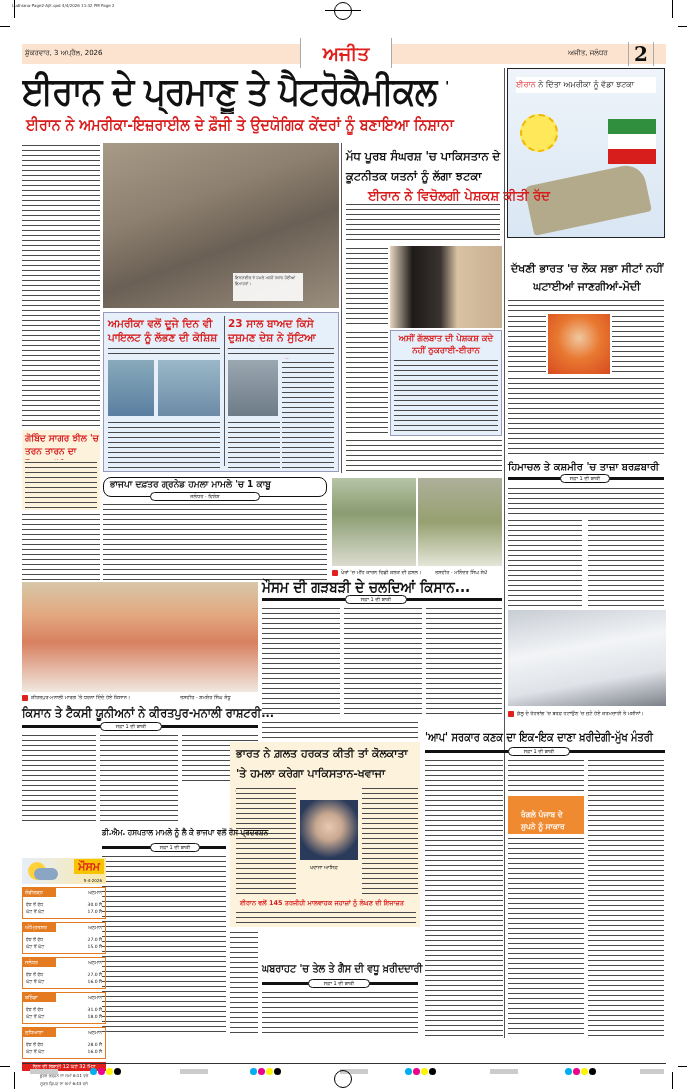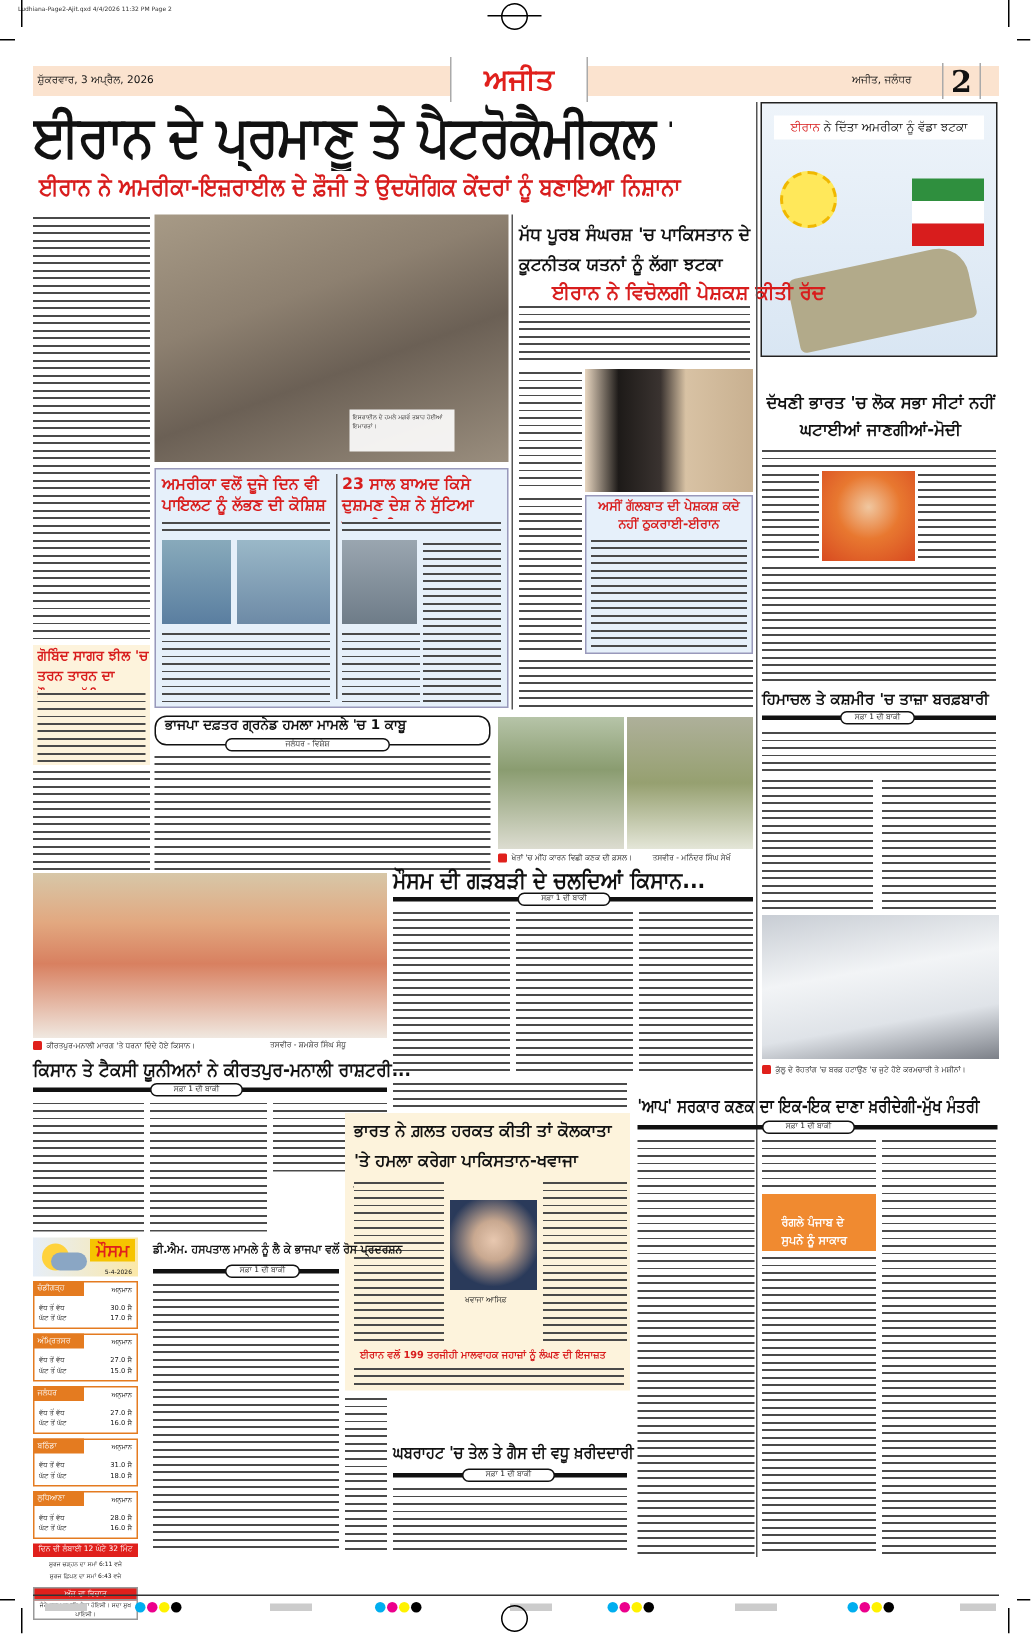--- a/index.html
+++ b/index.html
@@ -9,39 +9,39 @@
 .slug{position:absolute;left:12px;top:3px;font-size:4px;color:#333;white-space:nowrap}
 .reg{position:absolute;width:18px;height:18px;border:1px solid #000;border-radius:50%}
 .header-band{position:absolute;left:22px;top:44px;width:644px;height:20px;background:#fbe3cf}
 .masthead{position:absolute;left:300px;top:38px;width:92px;height:30px;background:#fff;border-left:1px solid #aaa;border-right:1px solid #aaa;text-align:center;color:#e0201c;font-weight:bold;font-size:19px;line-height:30px;font-family:"DejaVu Serif",serif}
 .hdr-date{position:absolute;left:25px;top:49px;font-size:7px}
 .hdr-city{position:absolute;left:568px;top:49px;font-size:7px}
 .hdr-page{position:absolute;left:628px;top:42px;width:26px;height:24px;border-left:1px solid #aaa;border-right:1px solid #aaa;font-family:"DejaVu Serif",serif;font-weight:bold;font-size:20px;text-align:center;line-height:24px}
 .big-head{position:absolute;left:22px;top:68px;width:484px;font-size:38px;font-weight:bold;line-height:46px;letter-spacing:-1px;white-space:nowrap;overflow:hidden;transform:scaleX(0.88);transform-origin:left}
 .sub-head{position:absolute;left:26px;top:115px;font-size:16px;color:#d81d1d;font-weight:bold;white-space:nowrap;transform:scaleX(0.88);transform-origin:left}
 .cartoon{position:absolute;left:507px;top:68px;width:158px;height:170px;border:1px solid #222;background:linear-gradient(#eef4fa,#d9e6f3)}
-.cartoon-title{position:absolute;left:8px;top:8px;width:140px;height:16px;background:#fff;font-size:8px;line-height:16px;text-align:center;white-space:nowrap}
+.cartoon-title{position:absolute;left:8px;top:8px;width:140px;height:16px;background:#fff;font-size:8px;line-height:16px;text-align:left;white-space:nowrap}
 .cartoon-title .r{color:#d81d1d}
 .sun{position:absolute;left:12px;top:45px;width:38px;height:38px;border-radius:50%;background:#ffe85a;border:2px dashed #f0b800}
 .flag{position:absolute;left:100px;top:50px;width:48px;height:46px}
 .flag div{height:15px}
 .tank{position:absolute;left:20px;top:105px;width:120px;height:50px;background:#b2aa8a;border-radius:6px 20px 4px 4px;transform:rotate(-12deg)}
 .photo{position:absolute;overflow:hidden}
 .col-text{position:absolute;overflow:hidden}
 .lines{background:repeating-linear-gradient(#fff 0 2px,#4a4a4a 2px 3.2px,#fff 3.2px 5px)}
 .lines-y{background:repeating-linear-gradient(#fdf3dc 0 2px,#4a4a4a 2px 3.2px,#fdf3dc 3.2px 5px)}
 .lines-b{background:repeating-linear-gradient(#e6f0fa 0 2px,#4a4a4a 2px 3.2px,#e6f0fa 3.2px 5px)}
 .vrule{position:absolute;width:1px;background:#555}
 .hrule{position:absolute;height:1px;background:#333}
 .thickrule{position:absolute;height:3px;background:#111}
 .h2{position:absolute;font-weight:bold;white-space:nowrap;transform-origin:left;line-height:1.2}
 .pill{position:absolute;height:9px;border:1px solid #111;border-radius:6px;background:#fff;font-size:5px;line-height:7px;text-align:center}
 .caption{position:absolute;font-size:5px;white-space:nowrap}
 .bullet{display:inline-block;width:6px;height:6px;background:#e0201c;border-radius:1px;margin-right:3px;vertical-align:middle}
-.weather{position:absolute;left:22px;top:825px;width:70px;height:210px}
+.weather{position:absolute;left:22px;top:858px;width:84px;height:210px}
 .w-head{height:26px;background:linear-gradient(90deg,#e6eef8,#fbe8a8);position:relative}
 .w-head .t{position:absolute;right:2px;top:1px;background:#f6c400;color:#e0201c;font-weight:bold;font-size:11px;padding:1px 4px}
 .w-head .d{position:absolute;right:4px;bottom:1px;font-size:4px}
 .w-sun{position:absolute;left:6px;top:4px;width:18px;height:18px;border-radius:50%;background:#ffd23c}
 .w-cloud{position:absolute;left:12px;top:10px;width:24px;height:12px;border-radius:8px;background:#8aa6c4}
 .w-city{border:1px solid #e47b20;margin-top:3px;height:32px;position:relative;font-size:4.5px}
 .w-city .nm{position:absolute;left:-1px;top:-1px;width:34px;height:10px;background:#e47b20;color:#fff;font-size:5px;line-height:10px;padding-left:3px}
 .w-city .ex{position:absolute;right:3px;top:2px}
 .w-city .r1{position:absolute;left:3px;top:14px}
 .w-city .r2{position:absolute;left:3px;top:21px}
@@ -166,21 +166,21 @@
 <div class="col-text lines" style="left:100px;top:733px;width:78px;height:88px"></div>
 <div class="col-text lines" style="left:182px;top:733px;width:76px;height:48px"></div>
 <div class="col-text lines" style="left:262px;top:720px;width:156px;height:20px"></div>
 
 <div class="abs" style="left:230px;top:742px;width:190px;height:185px;background:#fdf3dc"></div>
 <div class="h2" style="left:236px;top:744px;font-size:11px;width:180px;white-space:normal;line-height:20px">ਭਾਰਤ ਨੇ ਗ਼ਲਤ ਹਰਕਤ ਕੀਤੀ ਤਾਂ ਕੋਲਕਾਤਾ 'ਤੇ ਹਮਲਾ ਕਰੇਗਾ ਪਾਕਿਸਤਾਨ-ਖਵਾਜਾ ਆਸਿਫ਼</div>
 <div class="col-text lines-y" style="left:236px;top:786px;width:60px;height:112px"></div>
 <div class="photo" style="left:300px;top:800px;width:58px;height:60px;background:radial-gradient(circle at 50% 45%,#e8c8b0 0%,#c8a890 30%,#2a3a5a 70%)"></div>
 <div class="caption" style="left:310px;top:864px">ਖਵਾਜਾ ਆਸਿਫ਼</div>
 <div class="col-text lines-y" style="left:362px;top:786px;width:56px;height:112px"></div>
-<div class="h2" style="left:240px;top:900px;font-size:6.5px;color:#d81d1d">ਈਰਾਨ ਵਲੋਂ 199 ਤਰਜੀਹੀ ਮਾਲਵਾਹਕ ਜਹਾਜ਼ਾਂ ਨੂੰ ਲੰਘਣ ਦੀ ਇਜਾਜ਼ਤ</div>
+<div class="h2" style="left:240px;top:900px;font-size:6.5px;color:#d81d1d">ਈਰਾਨ ਵਲੋਂ 145 ਤਰਜੀਹੀ ਮਾਲਵਾਹਕ ਜਹਾਜ਼ਾਂ ਨੂੰ ਲੰਘਣ ਦੀ ਇਜਾਜ਼ਤ</div>
 <div class="col-text lines-y" style="left:236px;top:910px;width:180px;height:16px"></div>
 
 <div class="h2" style="left:425px;top:730px;font-size:12px;transform:scaleX(0.82)">'ਆਪ' ਸਰਕਾਰ ਕਣਕ ਦਾ ਇਕ-ਇਕ ਦਾਣਾ ਖ਼ਰੀਦੇਗੀ-ਮੁੱਖ ਮੰਤਰੀ</div>
 <div class="thickrule" style="left:425px;top:750px;width:240px"></div>
 <div class="pill" style="left:508px;top:747px;width:62px">ਸਫ਼ਾ 1 ਦੀ ਬਾਕੀ</div>
 <div class="col-text lines" style="left:425px;top:758px;width:78px;height:278px"></div>
 <div class="col-text lines" style="left:508px;top:758px;width:76px;height:36px"></div>
 <div class="abs" style="left:508px;top:796px;width:76px;height:38px;background:#f08a30;color:#fff;font-size:7.5px;line-height:12px;padding:13px;font-weight:bold;overflow:hidden">ਰੰਗਲੇ ਪੰਜਾਬ ਦੇ ਸੁਪਨੇ ਨੂੰ ਸਾਕਾਰ ਕਰਾਂਗੇ</div>
 <div class="col-text lines" style="left:508px;top:836px;width:76px;height:200px"></div>
 <div class="col-text lines" style="left:588px;top:758px;width:76px;height:278px"></div>

